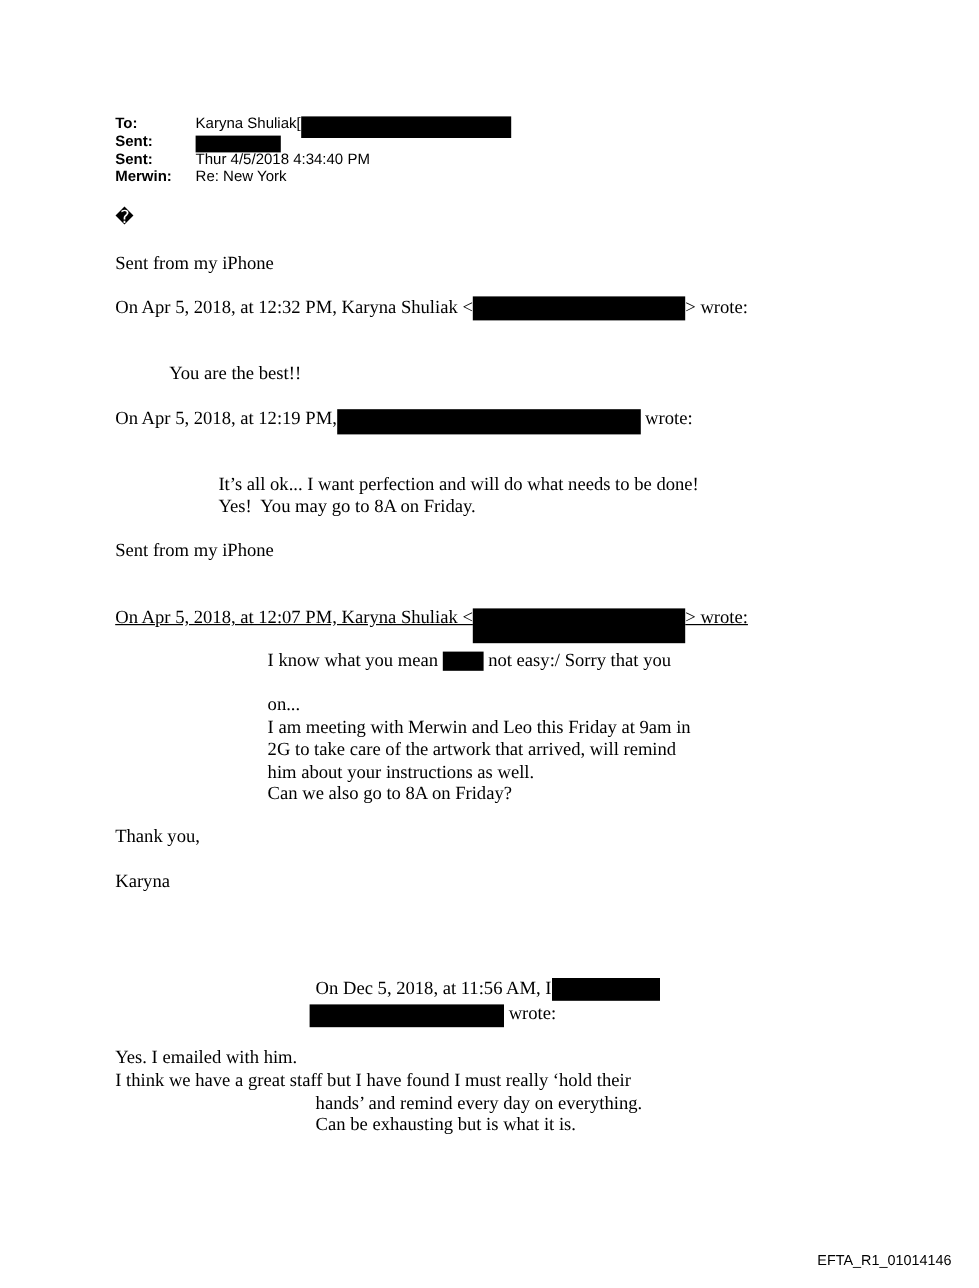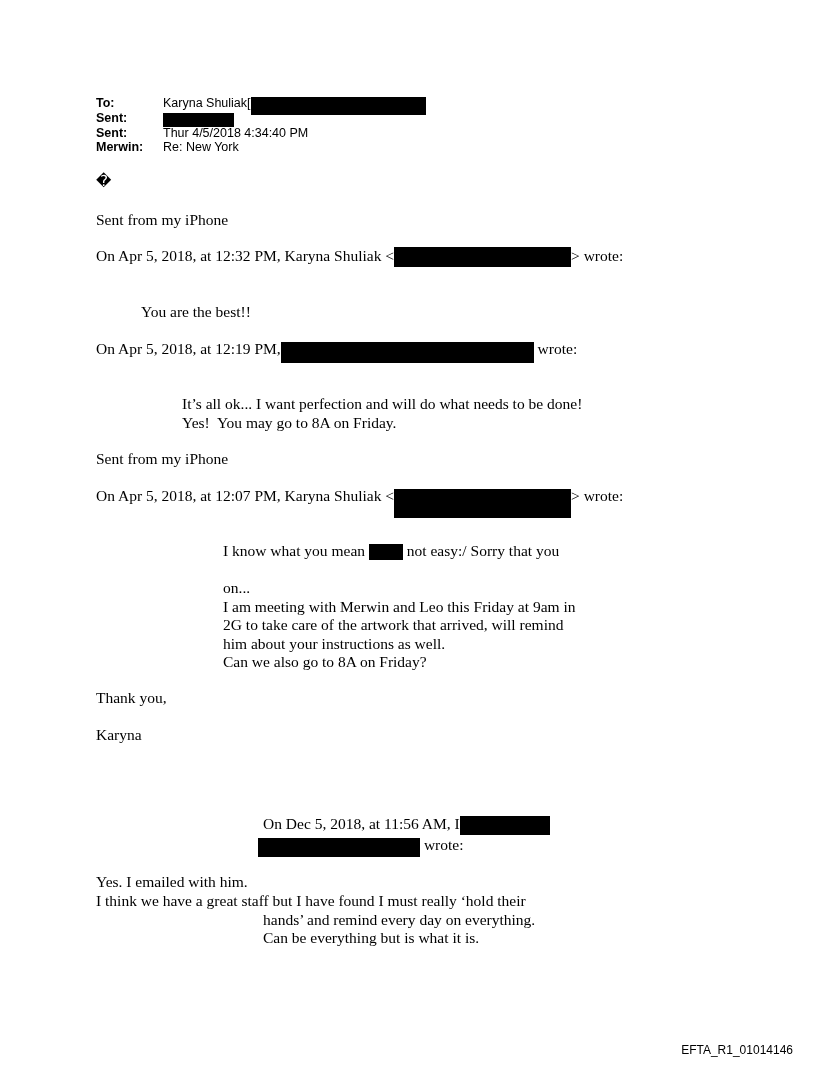--- a/index.html
+++ b/index.html
@@ -49,35 +49,35 @@
 
   <div class="abs serifline" style="left:141px; top:303px;">You are the best!!</div>
 
   <div class="abs serifline" style="left:96px; top:340px;"><span>On Apr 5, 2018, at 12:19 PM,</span><span class="redact" style="width: 253px; height: 21px; vertical-align: -9px; background: rgb(0, 0, 0);"></span><span> wrote:</span></div>
 
   <div class="abs serifline" style="left:182px; top:395px;">It’s all ok... I want perfection and will do what needs to be done!</div>
   <div class="abs serifline" style="left:182px; top:413.5px;">Yes!  You may go to 8A on Friday.</div>
 
   <div class="abs serifline" style="left:96px; top:450px;">Sent from my iPhone</div>
 
-  <div class="abs serifline" style="left:96px; top:487px;"><span>On Apr 5, 2018, at 12:07 PM, Karyna Shuliak &lt;</span><span class="redact" style="width: 177px; height: 29px; vertical-align: -17px; background: rgb(0, 0, 0);"></span><span>&gt; wrote:</span></div>
+  <div class="abs serifline" style="left:96px; top:506px;text-decoration:underline;"><span>On Apr 5, 2018, at 12:07 PM, Karyna Shuliak &lt;</span><span class="redact" style="width: 177px; height: 29px; vertical-align: -17px; background: rgb(0, 0, 0);"></span><span>&gt; wrote:</span></div>
 
   <div class="abs serifline" style="left:223px; top:542px;"><span>I know what you mean </span><span class="redact" style="width: 34px; height: 16px; vertical-align: -4px; background: rgb(0, 0, 0);"></span><span> not easy:/ Sorry that you</span></div>
   <div class="abs serifline" style="left:223px; top:579px;">on...</div>
   <div class="abs serifline" style="left:223px; top:597.5px;">I am meeting with Merwin and Leo this Friday at 9am in</div>
   <div class="abs serifline" style="left:223px; top:616px;">2G to take care of the artwork that arrived, will remind</div>
   <div class="abs serifline" style="left:223px; top:634.5px;text-align:center;">him about your instructions as well.</div>
   <div class="abs serifline" style="left:223px; top:653px;">Can we also go to 8A on Friday?</div>
 
   <div class="abs serifline" style="left:96px; top:689px;">Thank you,</div>
   <div class="abs serifline" style="left:96px; top:726px;">Karyna</div>
 
   <div class="abs serifline" style="left:263px; top:815px;"><span>On Dec 5, 2018, at 11:56 AM, I</span><span class="redact" style="width: 90px; height: 19px; vertical-align: -6px; background: rgb(0, 0, 0);"></span></div>
   <div class="abs serifline" style="left:258px; top:836px;"><span class="redact" style="width: 162px; height: 19px; vertical-align: -7px; background: rgb(0, 0, 0);"></span><span> wrote:</span></div>
 
   <div class="abs serifline" style="left:96px; top:873px;">Yes. I emailed with him.</div>
   <div class="abs serifline" style="left:96px; top:892px;">I think we have a great staff but I have found I must really ‘hold their</div>
   <div class="abs serifline" style="left:263px; top:910.5px;">hands’ and remind every day on everything.</div>
-  <div class="abs serifline" style="left:263px; top:929px;">Can be everything but is what it is.</div>
+  <div class="abs serifline" style="left:263px; top:929px;">Can be exhausting but is what it is.</div>
 
   <div class="abs bates" style="right:23px; top:1043px;">EFTA_R1_01014146</div>
 
 </div>
 
 </body></html>

